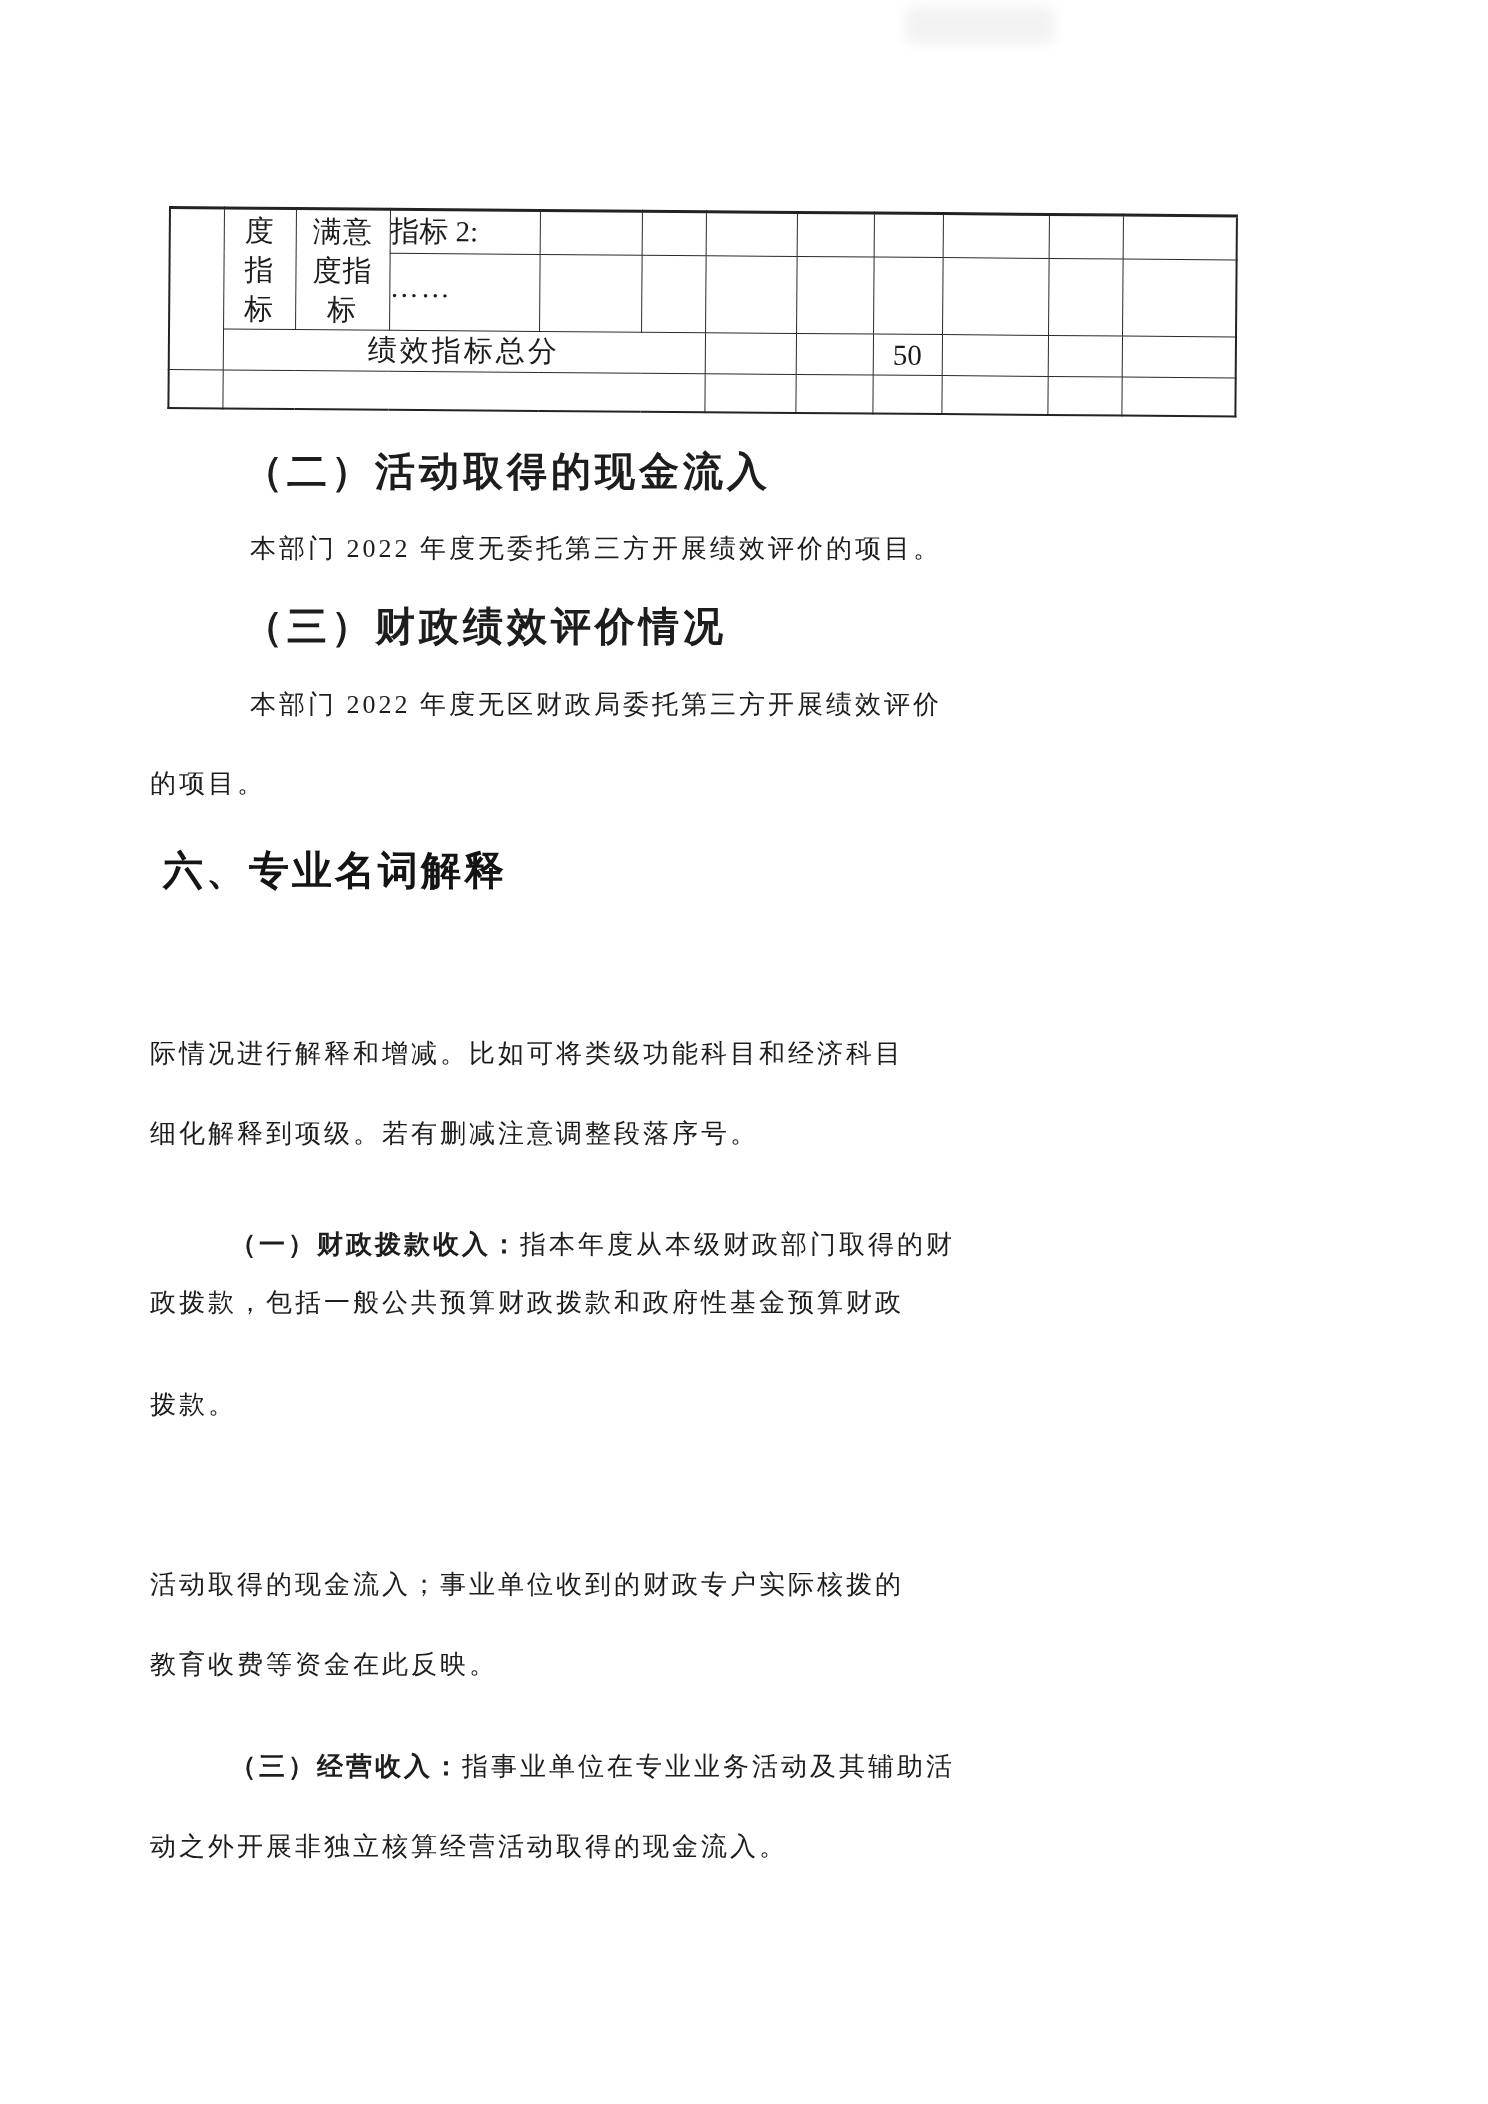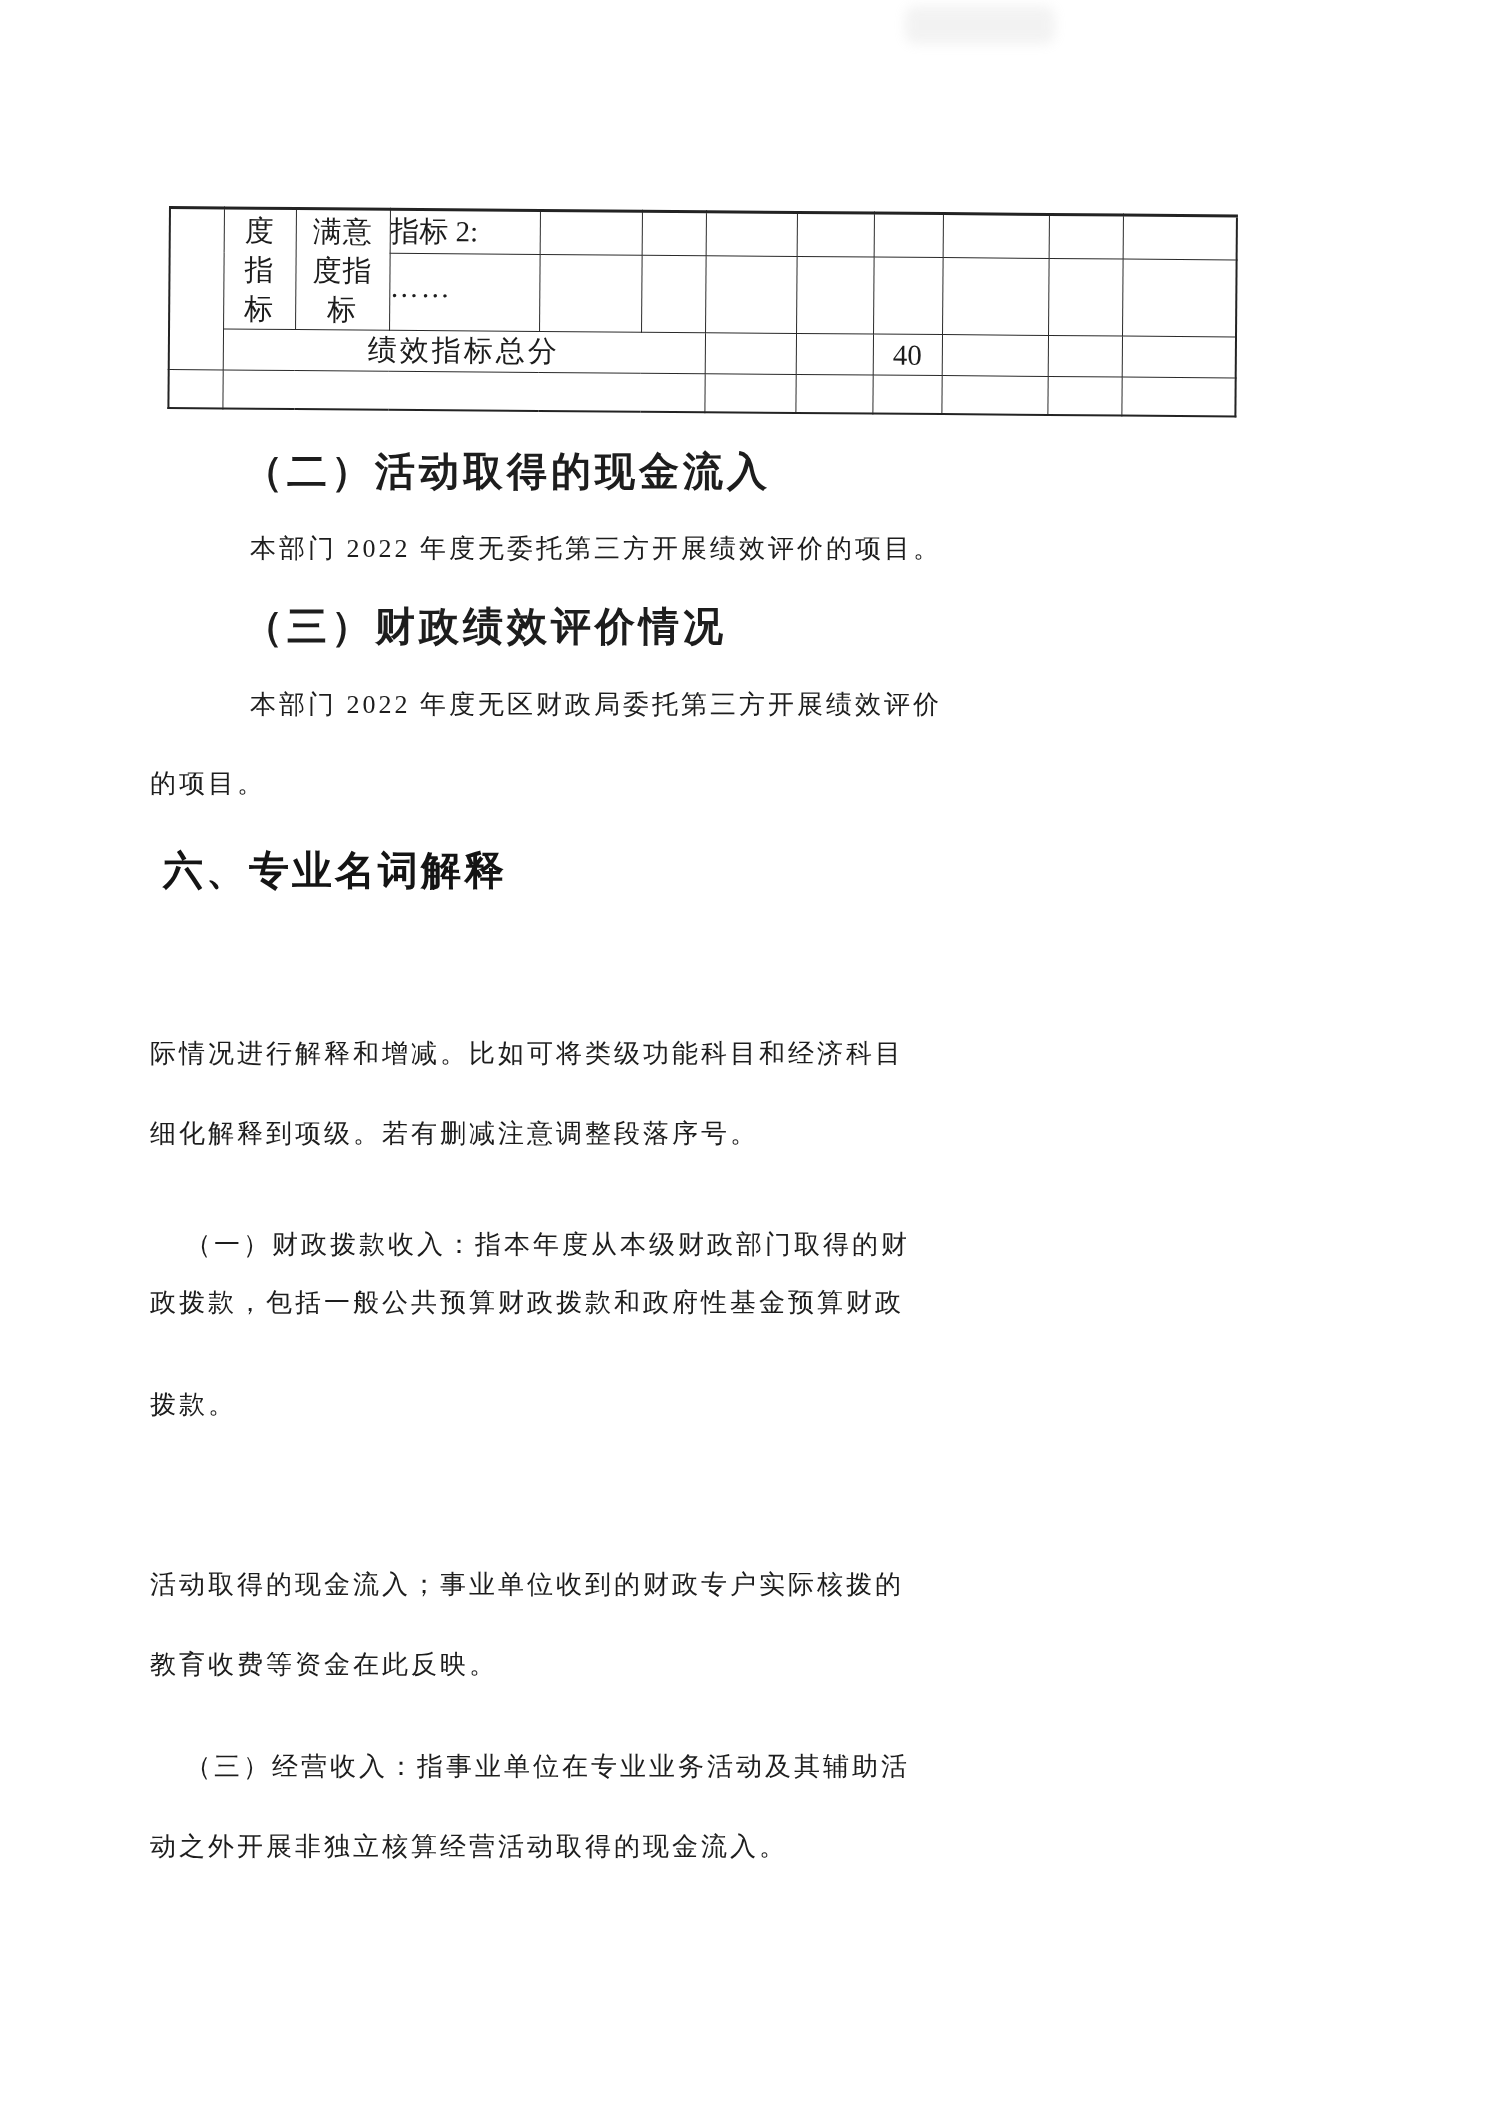--- a/index.html
+++ b/index.html
@@ -46,21 +46,21 @@
     font-size:26px;
     letter-spacing:3px;
     line-height:44px;
     color:#1d1d1d;
   }
   .line.h{font-size:40px;font-weight:bold;letter-spacing:4px;}
   .line.chap{
     font-family:"Liberation Sans","DejaVu Sans",sans-serif;
     font-size:40px;font-weight:bold;letter-spacing:3px;color:#141414;text-align:center;
   }
-  .lead{font-weight:normal;}
+  .lead{font-weight:bold;margin-left:45px;}
   
   .smudge{
     position:absolute;left:905px;top:6px;width:150px;height:38px;
     background:#b5b5b5;opacity:.16;filter:blur(6px);border-radius:10px;
   }
 </style>
 </head>
 <body>
 
 <div id="page">
@@ -118,21 +118,21 @@
         <td></td>
         <td></td>
         <td></td>
         <td></td>
         <td></td>
       </tr>
       <tr style="height:39px">
         <td colspan="5" class="total">绩效指标总分</td>
         <td></td>
         <td></td>
-        <td class="score">40</td>
+        <td class="score">50</td>
         <td></td>
         <td></td>
         <td></td>
       </tr>
       <tr style="height:38px">
         <td></td>
         <td colspan="5"></td>
         <td></td>
         <td></td>
         <td></td>

